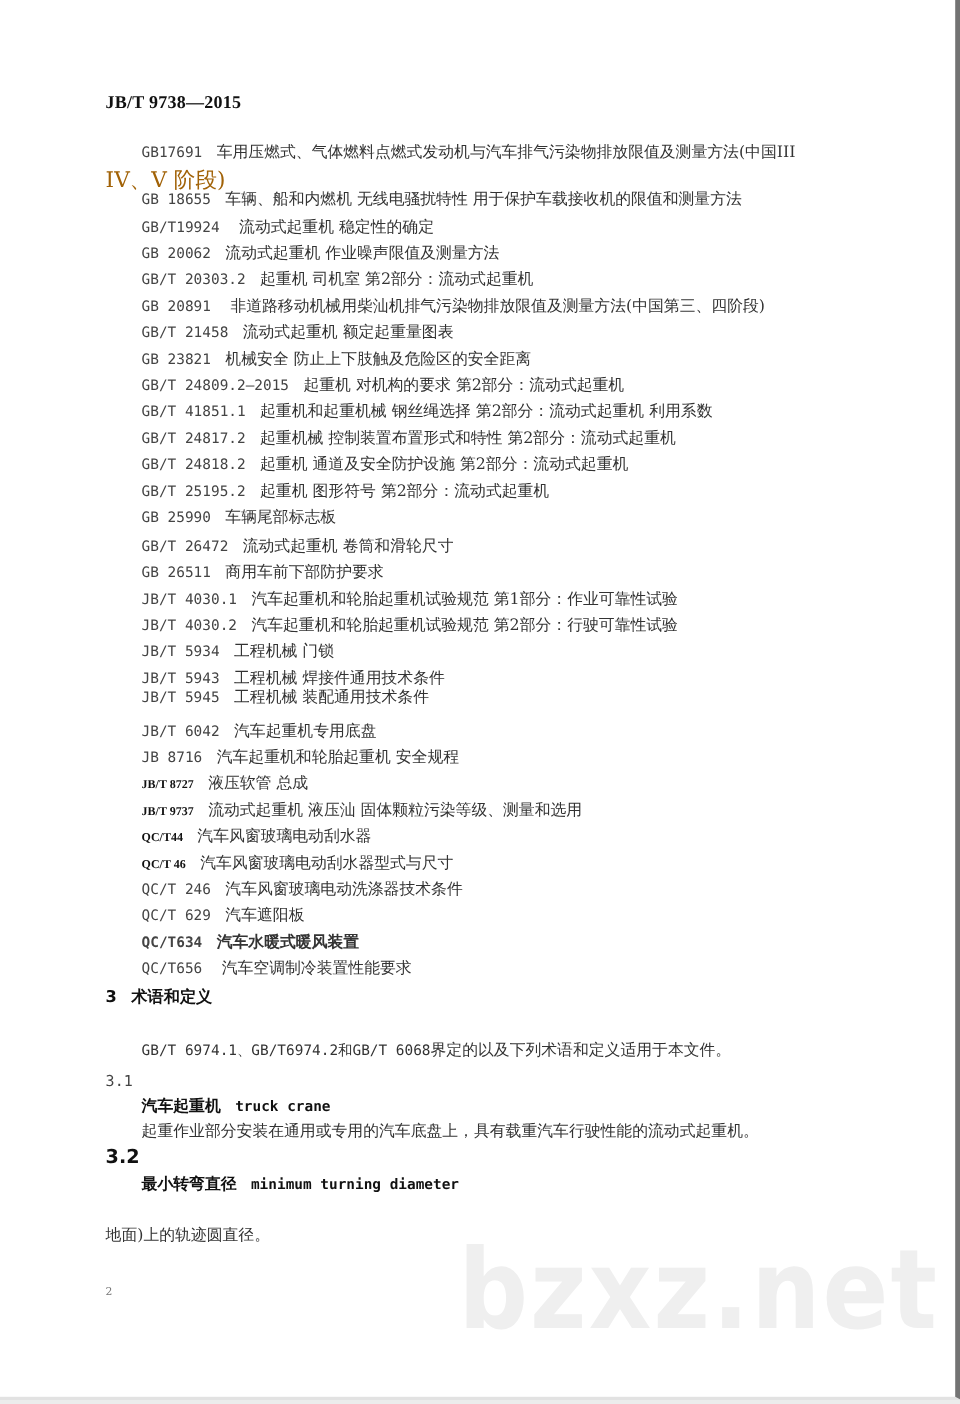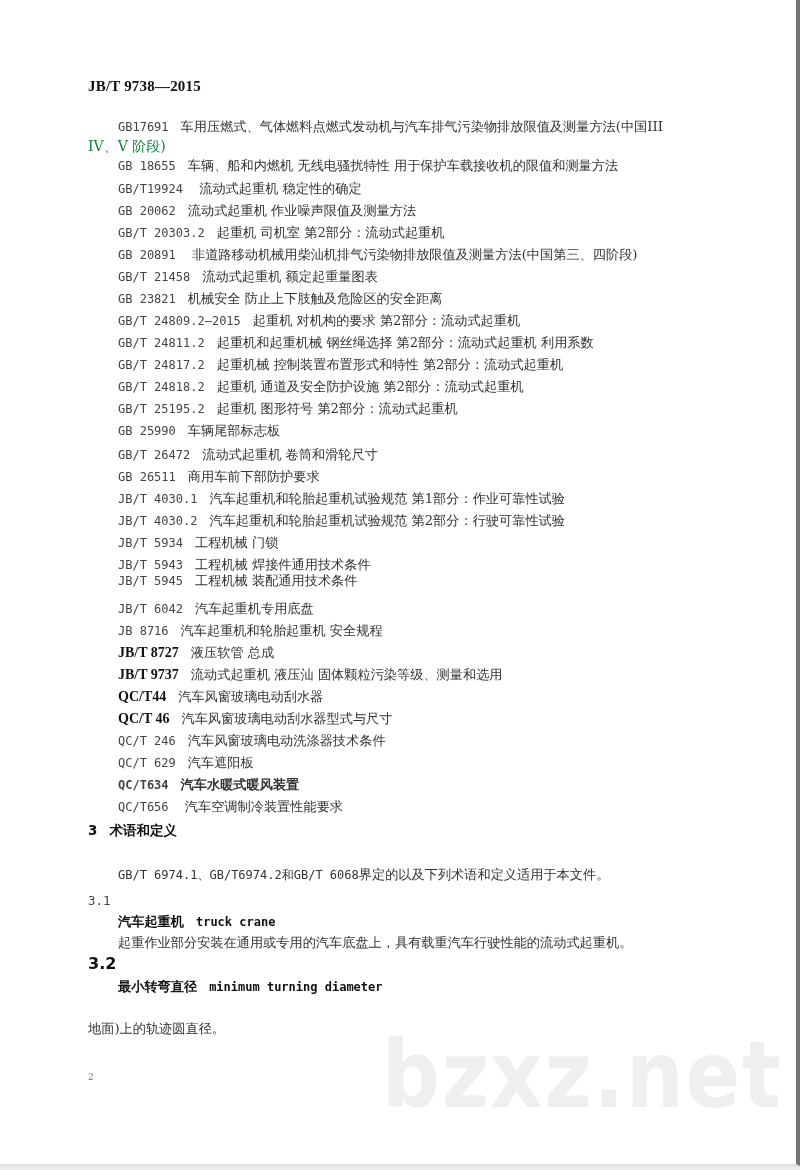--- a/index.html
+++ b/index.html
@@ -11,23 +11,23 @@
       position: absolute; left: 0; top: 0; width: 796px; height: 1164px; background: #ffffff;
       border-right: 6px solid #737373; border-bottom: 3px solid #e2e2e2;
     }
     .header-code {
       position: absolute; left: 88px; top: 78px;
       font-family: "Liberation Serif", serif; font-weight: bold; font-size: 15px; color: #111;
       letter-spacing: 0.2px;
     }
     .ref { position: absolute; left: 118px; font-size: 13.2px; white-space: nowrap; color: #333; }
     .ref .code { font-family: "DejaVu Sans Mono", "Liberation Mono", monospace; font-size: 12px; color: #444; margin-right: 12px; }
-    .ref .code.bold { font-family: "Liberation Serif", serif; font-weight: bold; font-size: 14px; color: #111; }
+    .ref .code.bold { font-family: "Liberation Serif", serif; font-weight: bold; font-size: 10px; color: #111; }
     .ref .title { font-size: 13.2px; }
-    .ref-cont { position: absolute; left: 88px; font-size: 14px; color: #15803d; white-space: nowrap; }
+    .ref-cont { position: absolute; left: 88px; font-size: 18px; color: #a16207; white-space: nowrap; }
     .section-heading { position: absolute; left: 88px; top: 822px; font-family: "DejaVu Sans", sans-serif; font-weight: bold; font-size: 13.5px; color: #111; }
     .section-heading .num { margin-right: 12px; }
     .para { position: absolute; left: 118px; font-size: 13.2px; color: #333; white-space: nowrap; }
     .para .mono { font-family: "DejaVu Sans Mono", "Liberation Mono", monospace; font-size: 12px; }
     .term-num { position: absolute; left: 88px; font-family: "DejaVu Sans Mono", "Liberation Mono", monospace; font-size: 12.5px; color: #444; }
     .term-num.large { font-family: "DejaVu Sans", sans-serif; font-weight: bold; font-size: 16px; color: #111; }
     .term { position: absolute; left: 118px; font-family: "DejaVu Sans", sans-serif; font-weight: bold; font-size: 13.2px; color: #111; white-space: nowrap; }
     .term .en { font-family: "DejaVu Sans Mono", "Liberation Mono", monospace; font-weight: bold; font-size: 12px; margin-left: 12px; }
     .def { position: absolute; left: 118px; font-size: 13.2px; color: #333; white-space: nowrap; }
     .def-cont { position: absolute; left: 88px; font-size: 13.2px; color: #333; white-space: nowrap; }
@@ -48,21 +48,21 @@
       <div class="ref" style="top: 118px;"><span class="code">GB17691</span><span class="title">车用压燃式、气体燃料点燃式发动机与汽车排气污染物排放限值及测量方法(中国III</span></div>
       <div class="ref-cont" style="top: 138px;">IV、V 阶段)</div>
       <div class="ref" style="top: 157px;"><span class="code">GB  18655</span><span class="title">车辆、船和内燃机  无线电骚扰特性  用于保护车载接收机的限值和测量方法</span></div>
       <div class="ref" style="top: 180px;"><span class="code">GB/T19924</span><span class="title"> 流动式起重机  稳定性的确定</span></div>
       <div class="ref" style="top: 202px;"><span class="code">GB  20062</span><span class="title">流动式起重机  作业噪声限值及测量方法</span></div>
       <div class="ref" style="top: 224px;"><span class="code">GB/T 20303.2</span><span class="title">起重机  司机室  第2部分：流动式起重机</span></div>
       <div class="ref" style="top: 246px;"><span class="code">GB  20891</span><span class="title"> 非道路移动机械用柴汕机排气污染物排放限值及测量方法(中国第三、四阶段)</span></div>
       <div class="ref" style="top: 268px;"><span class="code">GB/T 21458</span><span class="title">流动式起重机  额定起重量图表</span></div>
       <div class="ref" style="top: 290px;"><span class="code">GB  23821</span><span class="title">机械安全  防止上下肢触及危险区的安全距离</span></div>
       <div class="ref" style="top: 312px;"><span class="code">GB/T 24809.2—2015</span><span class="title">起重机  对机构的要求  第2部分：流动式起重机</span></div>
-      <div class="ref" style="top: 334px;"><span class="code">GB/T 24811.2</span><span class="title">起重机和起重机械  钢丝绳选择  第2部分：流动式起重机  利用系数</span></div>
+      <div class="ref" style="top: 334px;"><span class="code">GB/T 41851.1</span><span class="title">起重机和起重机械  钢丝绳选择  第2部分：流动式起重机  利用系数</span></div>
       <div class="ref" style="top: 356px;"><span class="code">GB/T 24817.2</span><span class="title">起重机械  控制装置布置形式和特性  第2部分：流动式起重机</span></div>
       <div class="ref" style="top: 378px;"><span class="code">GB/T 24818.2</span><span class="title">起重机  通道及安全防护设施  第2部分：流动式起重机</span></div>
       <div class="ref" style="top: 400px;"><span class="code">GB/T 25195.2</span><span class="title">起重机  图形符号  第2部分：流动式起重机</span></div>
       <div class="ref" style="top: 422px;"><span class="code">GB  25990</span><span class="title">车辆尾部标志板</span></div>
       <div class="ref" style="top: 446px;"><span class="code">GB/T 26472</span><span class="title">流动式起重机  卷筒和滑轮尺寸</span></div>
       <div class="ref" style="top: 468px;"><span class="code">GB  26511</span><span class="title">商用车前下部防护要求</span></div>
       <div class="ref" style="top: 490px;"><span class="code">JB/T 4030.1</span><span class="title">汽车起重机和轮胎起重机试验规范  第1部分：作业可靠性试验</span></div>
       <div class="ref" style="top: 512px;"><span class="code">JB/T 4030.2</span><span class="title">汽车起重机和轮胎起重机试验规范  第2部分：行驶可靠性试验</span></div>
       <div class="ref" style="top: 534px;"><span class="code">JB/T 5934</span><span class="title">工程机械  门锁</span></div>
       <div class="ref" style="top: 556px;"><span class="code">JB/T 5943</span><span class="title">工程机械  焊接件通用技术条件</span></div>

